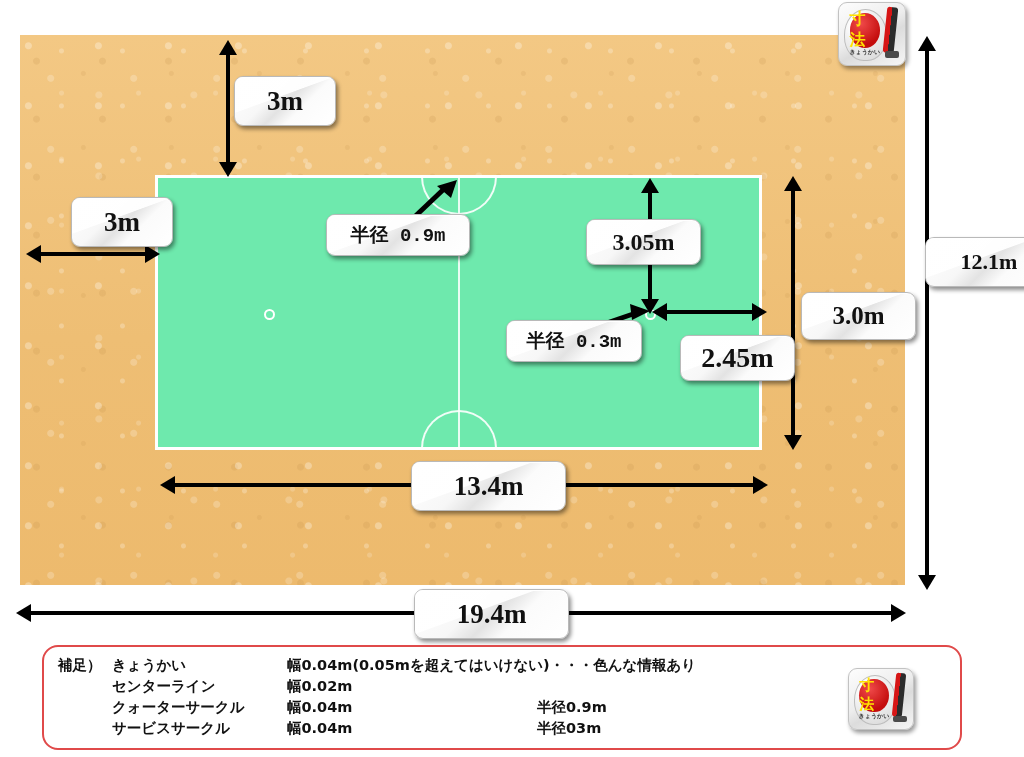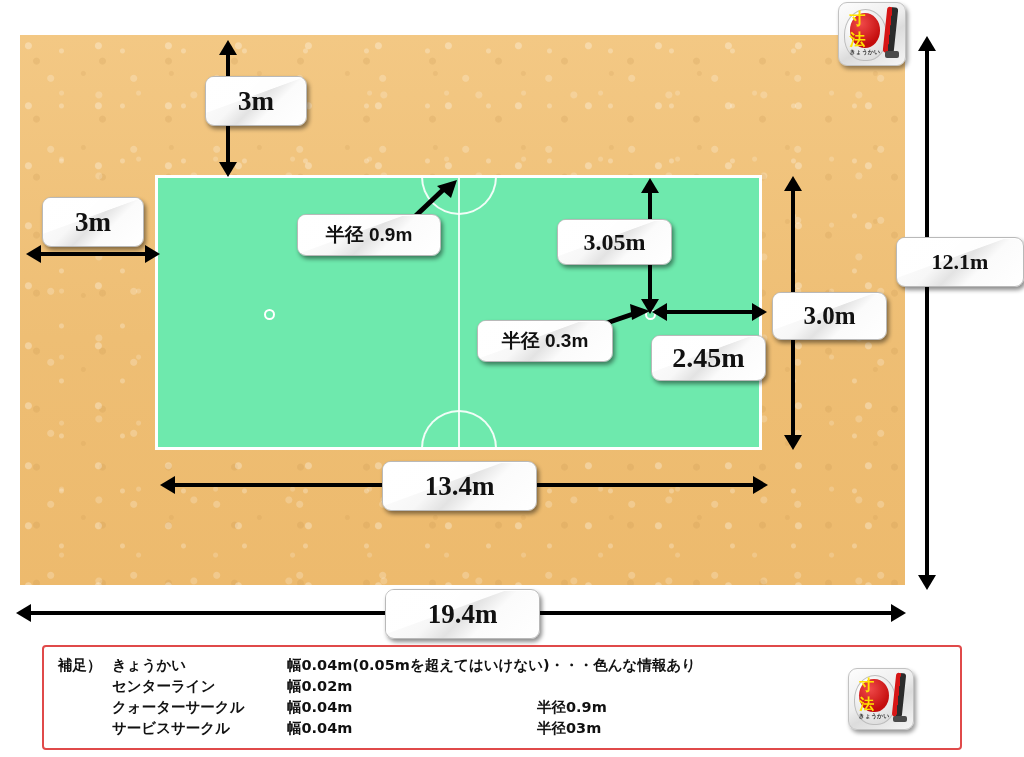--- a/index.html
+++ b/index.html
@@ -71,41 +71,42 @@
   .diag{position:absolute;}
 
   
   .pill{
     position:absolute;display:flex;align-items:center;justify-content:center;
     background:linear-gradient(135deg,#ffffff 0%,#f7f7f7 38%,#e3e3e3 52%,#fbfbfb 66%,#ffffff 100%);
     border:1px solid #b9b9b9;border-radius:9px;
     box-shadow:2px 3px 4px rgba(0,0,0,.45), inset 0 1px 0 #fff;
     color:#111;font-weight:bold;white-space:nowrap;
     font-family:"Liberation Serif","DejaVu Serif",serif;
-  }
-  .pill.jp{font-family:Liberation Sans, sans-serif;font-weight:bold;}
+    margin-left:29px;
+  }
+  .pill.jp{font-family:Liberation Mono, monospace;font-weight:bold;}
   .pill::before{
     content:"";position:absolute;left:0;top:0;right:0;bottom:0;border-radius:8px;
     background:linear-gradient(160deg,rgba(255,255,255,.95) 0 42%,rgba(255,255,255,0) 43%);
     pointer-events:none;
   }
   .pill > span{position:relative;z-index:2;}
 
   
   .note{
     position:absolute;left:30px;top:520px;width:760px;
     color:#ff0000;font-weight:bold;font-size:16px;line-height:27px;
     font-family:"DejaVu Sans","Liberation Sans",sans-serif;
     text-shadow:1px 1px 0 rgba(120,0,0,.25);
   }
 
   
   .legend{
     position:absolute;left:42px;top:645px;width:920px;height:105px;
-    border:2px solid #e04a4a;border-radius:4px;background:#ffffff;
+    border:2px solid #e04a4a;border-radius:16px;background:#ffffff;
     box-sizing:border-box;
   }
   .legend table{border-collapse:collapse;margin:8px 0 0 14px;
     font-family:"DejaVu Sans","Liberation Sans",sans-serif;
     font-size:14.5px;font-weight:bold;color:#111;}
   .legend td{padding:1px 0;vertical-align:top;}
   .legend td.c0{width:54px;}
   .legend td.c1{width:175px;}
   .legend td.c2{width:250px;}
   .legend td.c3{width:200px;}

